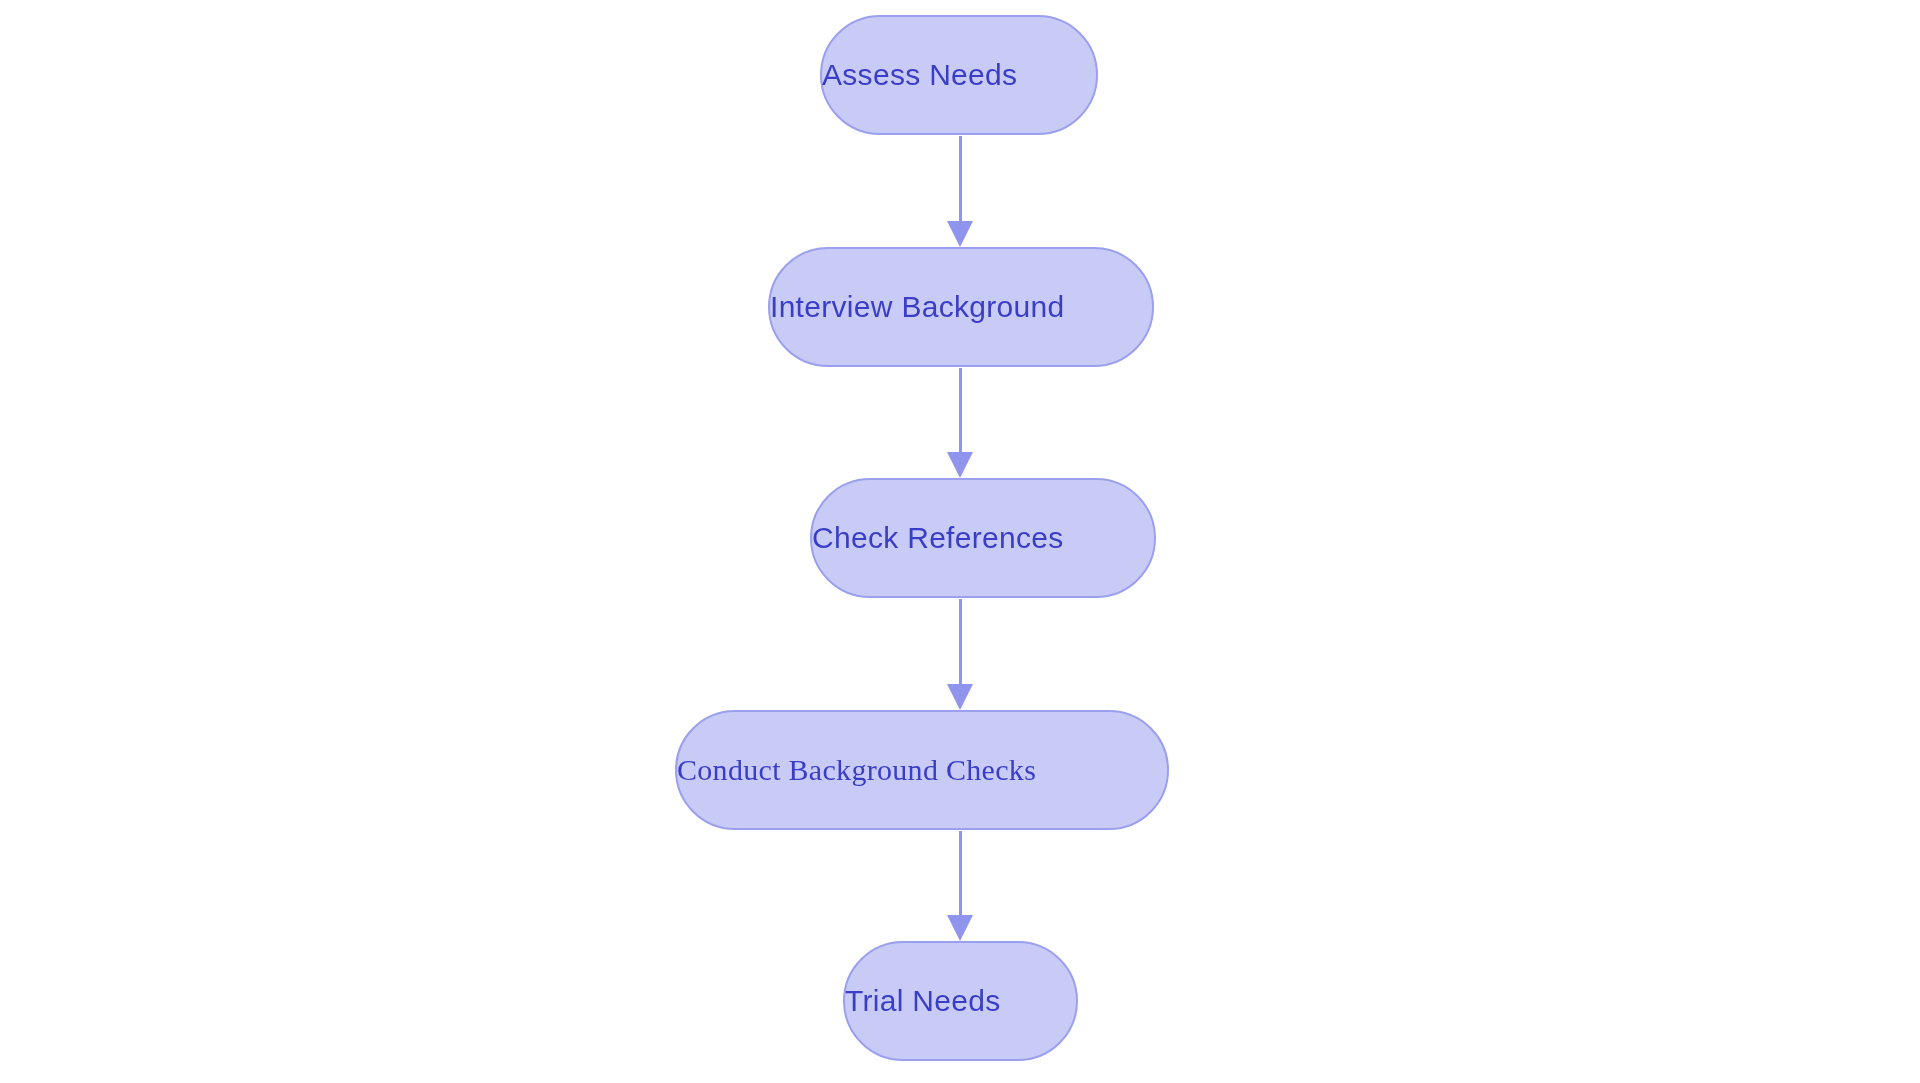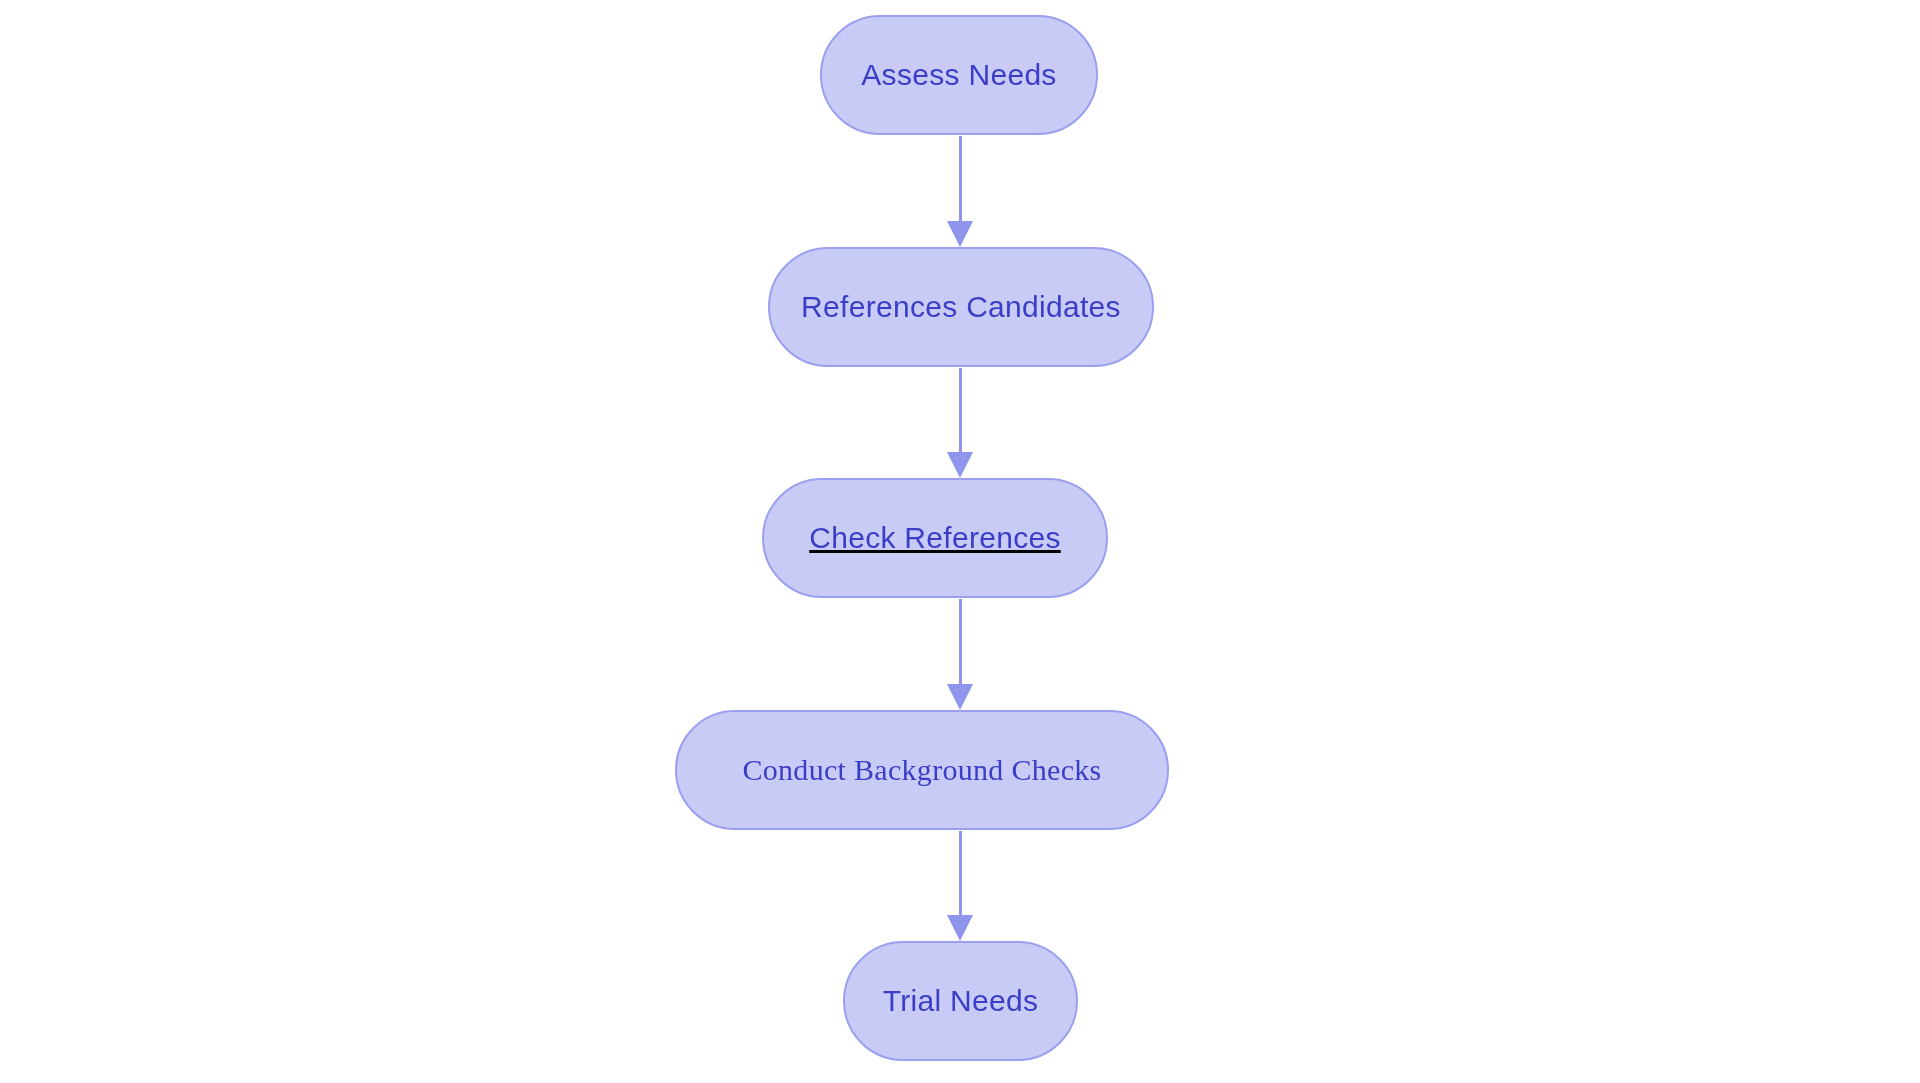--- a/index.html
+++ b/index.html
@@ -17,21 +17,21 @@
   }
   .flow-node {
     position: absolute;
     box-sizing: border-box;
     height: 120px;
     border-radius: 60px;
     background: #c9cbf7;
     border: 2px solid #9aa0ee;
     display: flex;
     align-items: center;
-    justify-content: center;
+    justify-content: flex-start;
   }
   .flow-node .node-label {
     color: #3a3ec6;
     font-size: 30px;
     font-weight: 400;
     letter-spacing: 0.3px;
     white-space: nowrap;
   }
   .flow-arrow {
     position: absolute;
@@ -48,21 +48,21 @@
   .arrow-head {
     width: 0;
     height: 0;
     border-left: 13px solid transparent;
     border-right: 13px solid transparent;
     border-top: 26px solid #8f94ec;
   }
   
   #node-0 { left: 820px; top: 15px;  width: 278px; }
   #node-1 { left: 768px; top: 247px; width: 386px; }
-  #node-2 { left: 762px; top: 478px; width: 346px; text-decoration: underline; }
+  #node-2 { left: 810px; top: 478px; width: 346px; }
   #node-3 { left: 675px; top: 710px; width: 494px; font-family: Liberation Serif, serif; }
   #node-4 { left: 843px; top: 941px; width: 235px; }
   
   #arrow-0 { left: 947px; top: 136px; height: 111px; }
   #arrow-1 { left: 947px; top: 368px; height: 110px; }
   #arrow-2 { left: 947px; top: 599px; height: 111px; }
   #arrow-3 { left: 947px; top: 831px; height: 110px; }
 </style>
 </head>
 <body>
@@ -72,21 +72,21 @@
   <div id="node-0" class="flow-node">
     <span class="node-label">Assess Needs</span>
   </div>
 
   <div id="arrow-0" class="flow-arrow">
     <div class="arrow-stem"></div>
     <div class="arrow-head"></div>
   </div>
 
   <div id="node-1" class="flow-node">
-    <span class="node-label">References Candidates</span>
+    <span class="node-label">Interview Background</span>
   </div>
 
   <div id="arrow-1" class="flow-arrow">
     <div class="arrow-stem"></div>
     <div class="arrow-head"></div>
   </div>
 
   <div id="node-2" class="flow-node">
     <span class="node-label">Check References</span>
   </div>

